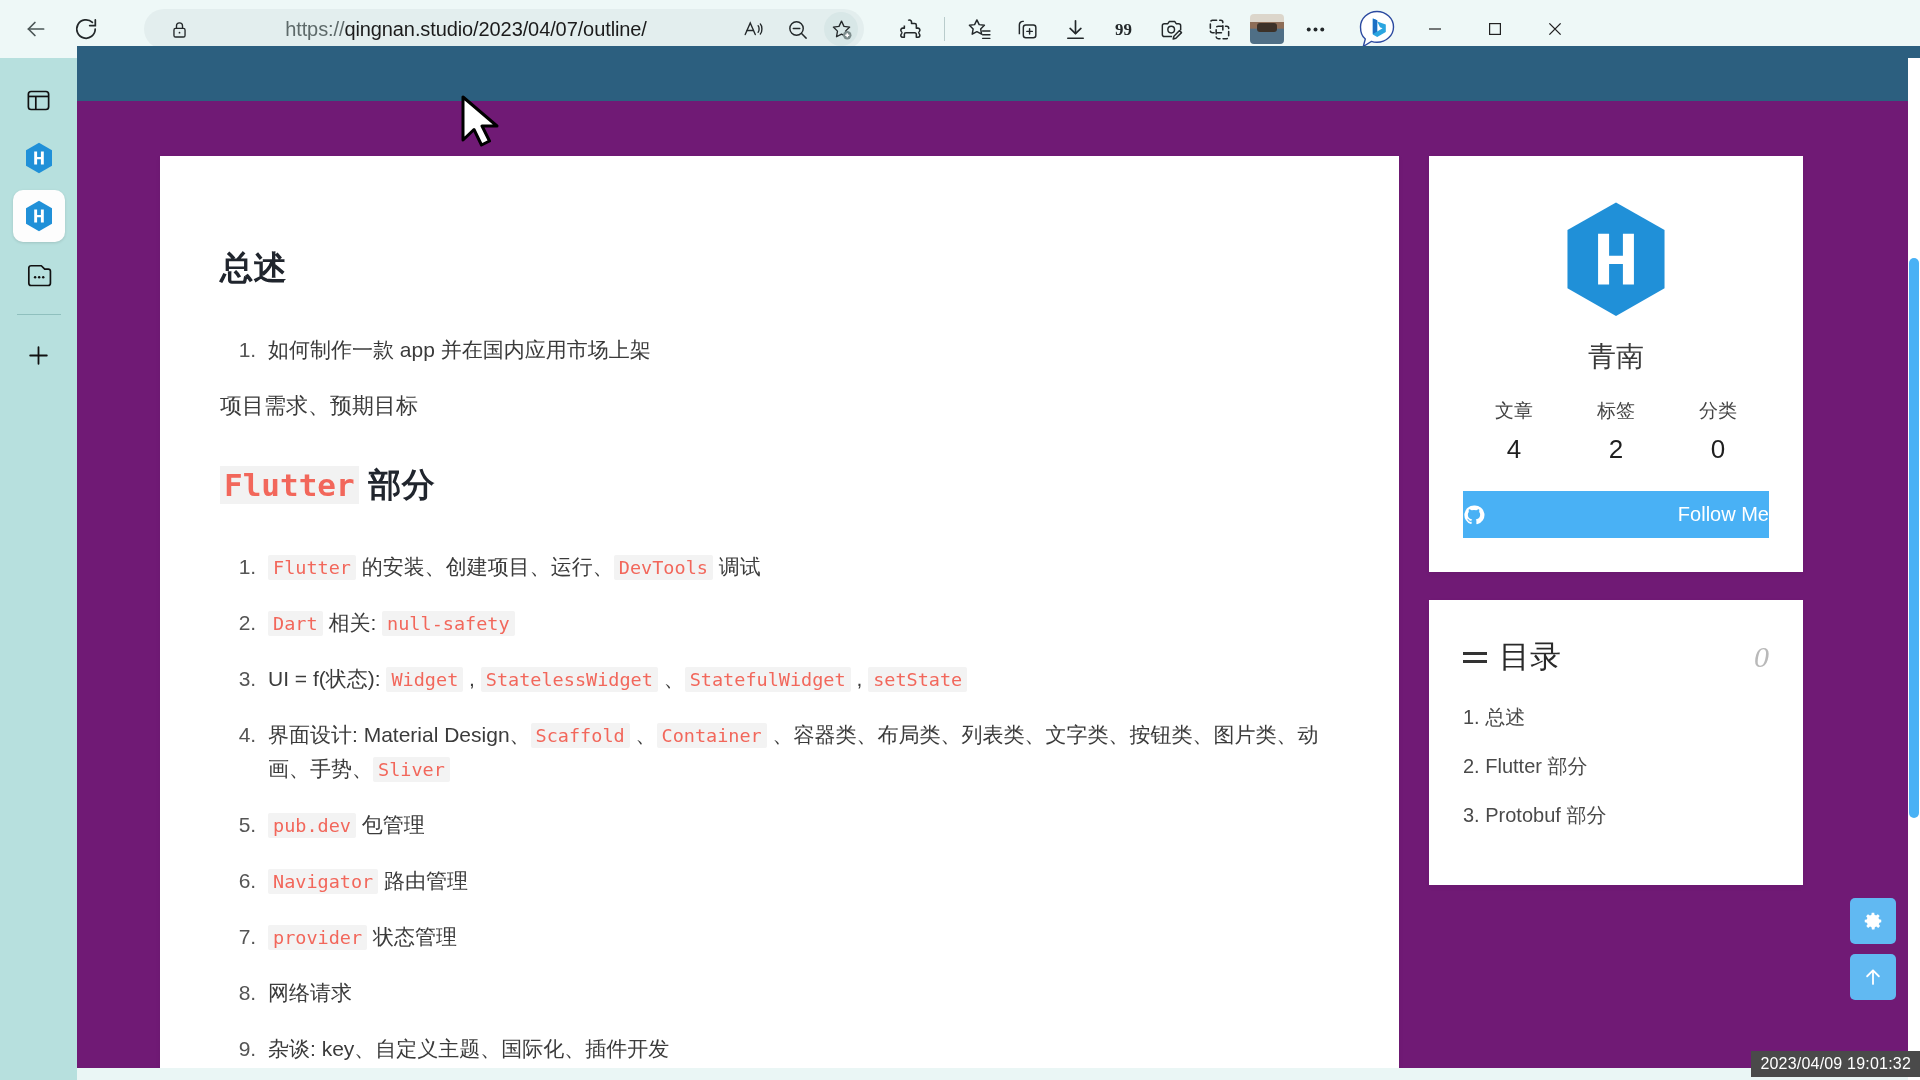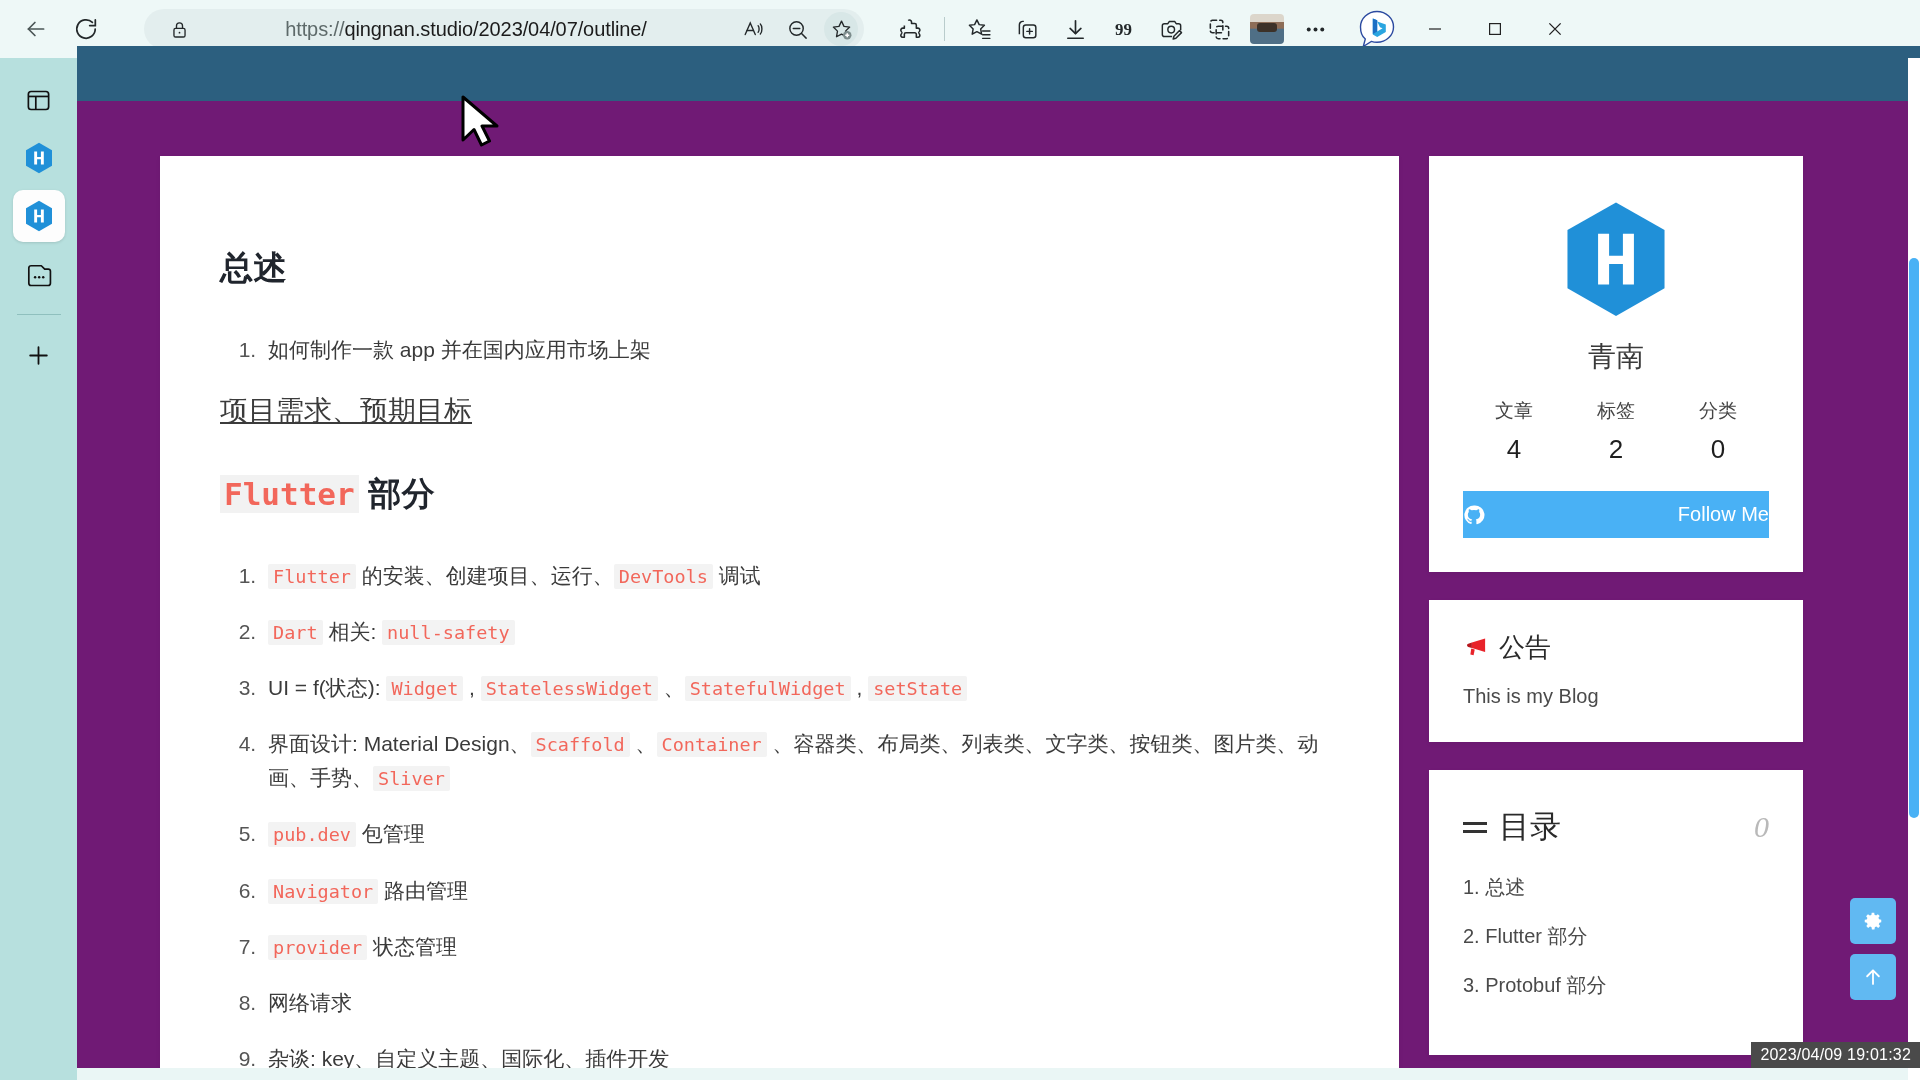--- a/index.html
+++ b/index.html
@@ -127,21 +127,21 @@
   
   h1.sect {
     font-size: 33px; font-weight: bold; color: #20252d;
     margin: 0 0 42px 0; letter-spacing: 0.5px;
   }
   h1.sect .code-hl {
     font-family: "DejaVu Sans Mono", "Liberation Mono", monospace;
     color: #f2675b; background: #f2f2f2;
     padding: 1px 4px; font-size: 31px; letter-spacing: 0;
   }
-  p.para { font-size: 28px; color: #3b3b3b; margin: 0 0 40px 0; line-height: 1.55; text-decoration: underline; }
+  p.para { font-size: 22px; color: #3b3b3b; margin: 0 0 40px 0; line-height: 1.55; }
   ol.olist { margin: 0 0 10px 0; padding: 0 0 0 42px; list-style: decimal; }
   ol.olist > li {
     font-size: 21px; color: #3b3b3b;
     line-height: 1.62;
     margin-bottom: 22px;
     padding-left: 6px;
   }
   ol.olist > li::marker { color: #555; }
   code.ic {
     font-family: "DejaVu Sans Mono", "Liberation Mono", monospace;
@@ -188,21 +188,21 @@
   
   .fab-col { position: absolute; right: 24px; bottom: 58px; width: 46px; }
   .fab {
     width: 46px; height: 46px; background: #61b9f2; color: #fff;
     display: flex; align-items: center; justify-content: center;
     border-radius: 5px; margin-bottom: 10px; cursor: pointer; border: none;
   }
 
   
   .timestamp {
-    position: absolute; right: 0; bottom: 12px;
+    position: absolute; right: 0; bottom: 3px;
     background: #4a4a4a; color: #fff;
     font-size: 16px; padding: 4px 9px;
     font-family: "Liberation Sans", sans-serif;
     letter-spacing: 0.2px;
   }
 
   
   .scroll-track { position: absolute; right: 0; top: 58px; width: 12px; height: 1022px; background: #ffffff; }
   .scroll-thumb { position: absolute; right: 1px; top: 200px; width: 10px; height: 560px; background: #49b1f5; border-radius: 5px; }
 
@@ -433,31 +433,20 @@
             </div>
           </div>
         <button class="follow-btn">
           <svg width="22" height="22" viewBox="0 0 24 24" fill="#ffffff">
             <path d="M12 1.6A10.4 10.4 0 0 0 8.7 21.9c.5.1.7-.2.7-.5v-2c-2.9.6-3.5-1.3-3.5-1.3-.5-1.2-1.2-1.5-1.2-1.5-.9-.6.1-.6.1-.6 1 .1 1.6 1.1 1.6 1.1.9 1.6 2.4 1.1 3 .9.1-.7.4-1.1.7-1.4-2.3-.3-4.8-1.2-4.8-5.2 0-1.2.4-2.1 1.1-2.8-.1-.3-.5-1.4.1-2.9 0 0 .9-.3 2.9 1.1a9.9 9.9 0 0 1 5.2 0c2-1.4 2.9-1.1 2.9-1.1.6 1.5.2 2.6.1 2.9.7.7 1.1 1.6 1.1 2.8 0 4-2.5 4.9-4.8 5.2.4.3.7 1 .7 2v3c0 .3.2.6.7.5A10.4 10.4 0 0 0 12 1.6z"></path>
           </svg>
           <span>Follow Me</span>
         </button>
       </div>
 
-      <div class="card notice">
-        <div class="notice-title">
-          <svg width="26" height="26" viewBox="0 0 24 24">
-            <path d="M20.4 3.3v12.4L8.2 12.1V7z" fill="#e8232a"></path>
-            <path d="M8.2 7v5.1l-3.3-1a1.6 1.6 0 0 1 0-3.1z" fill="#b6171d"></path>
-            <path d="M7.6 12.5l3.2.9-1 5.3-3-.6z" fill="#e8232a"></path>
-          </svg>
-          <span>公告</span>
-        </div>
-        <div class="notice-body">This is my Blog</div>
-      </div>
 
       <div class="card toc">
         <div class="toc-head">
           <span class="hamburger">
               <span></span>
               <span></span>
             </span>
           <span class="t">目录</span>
           <span class="pct">0</span>
         </div>

